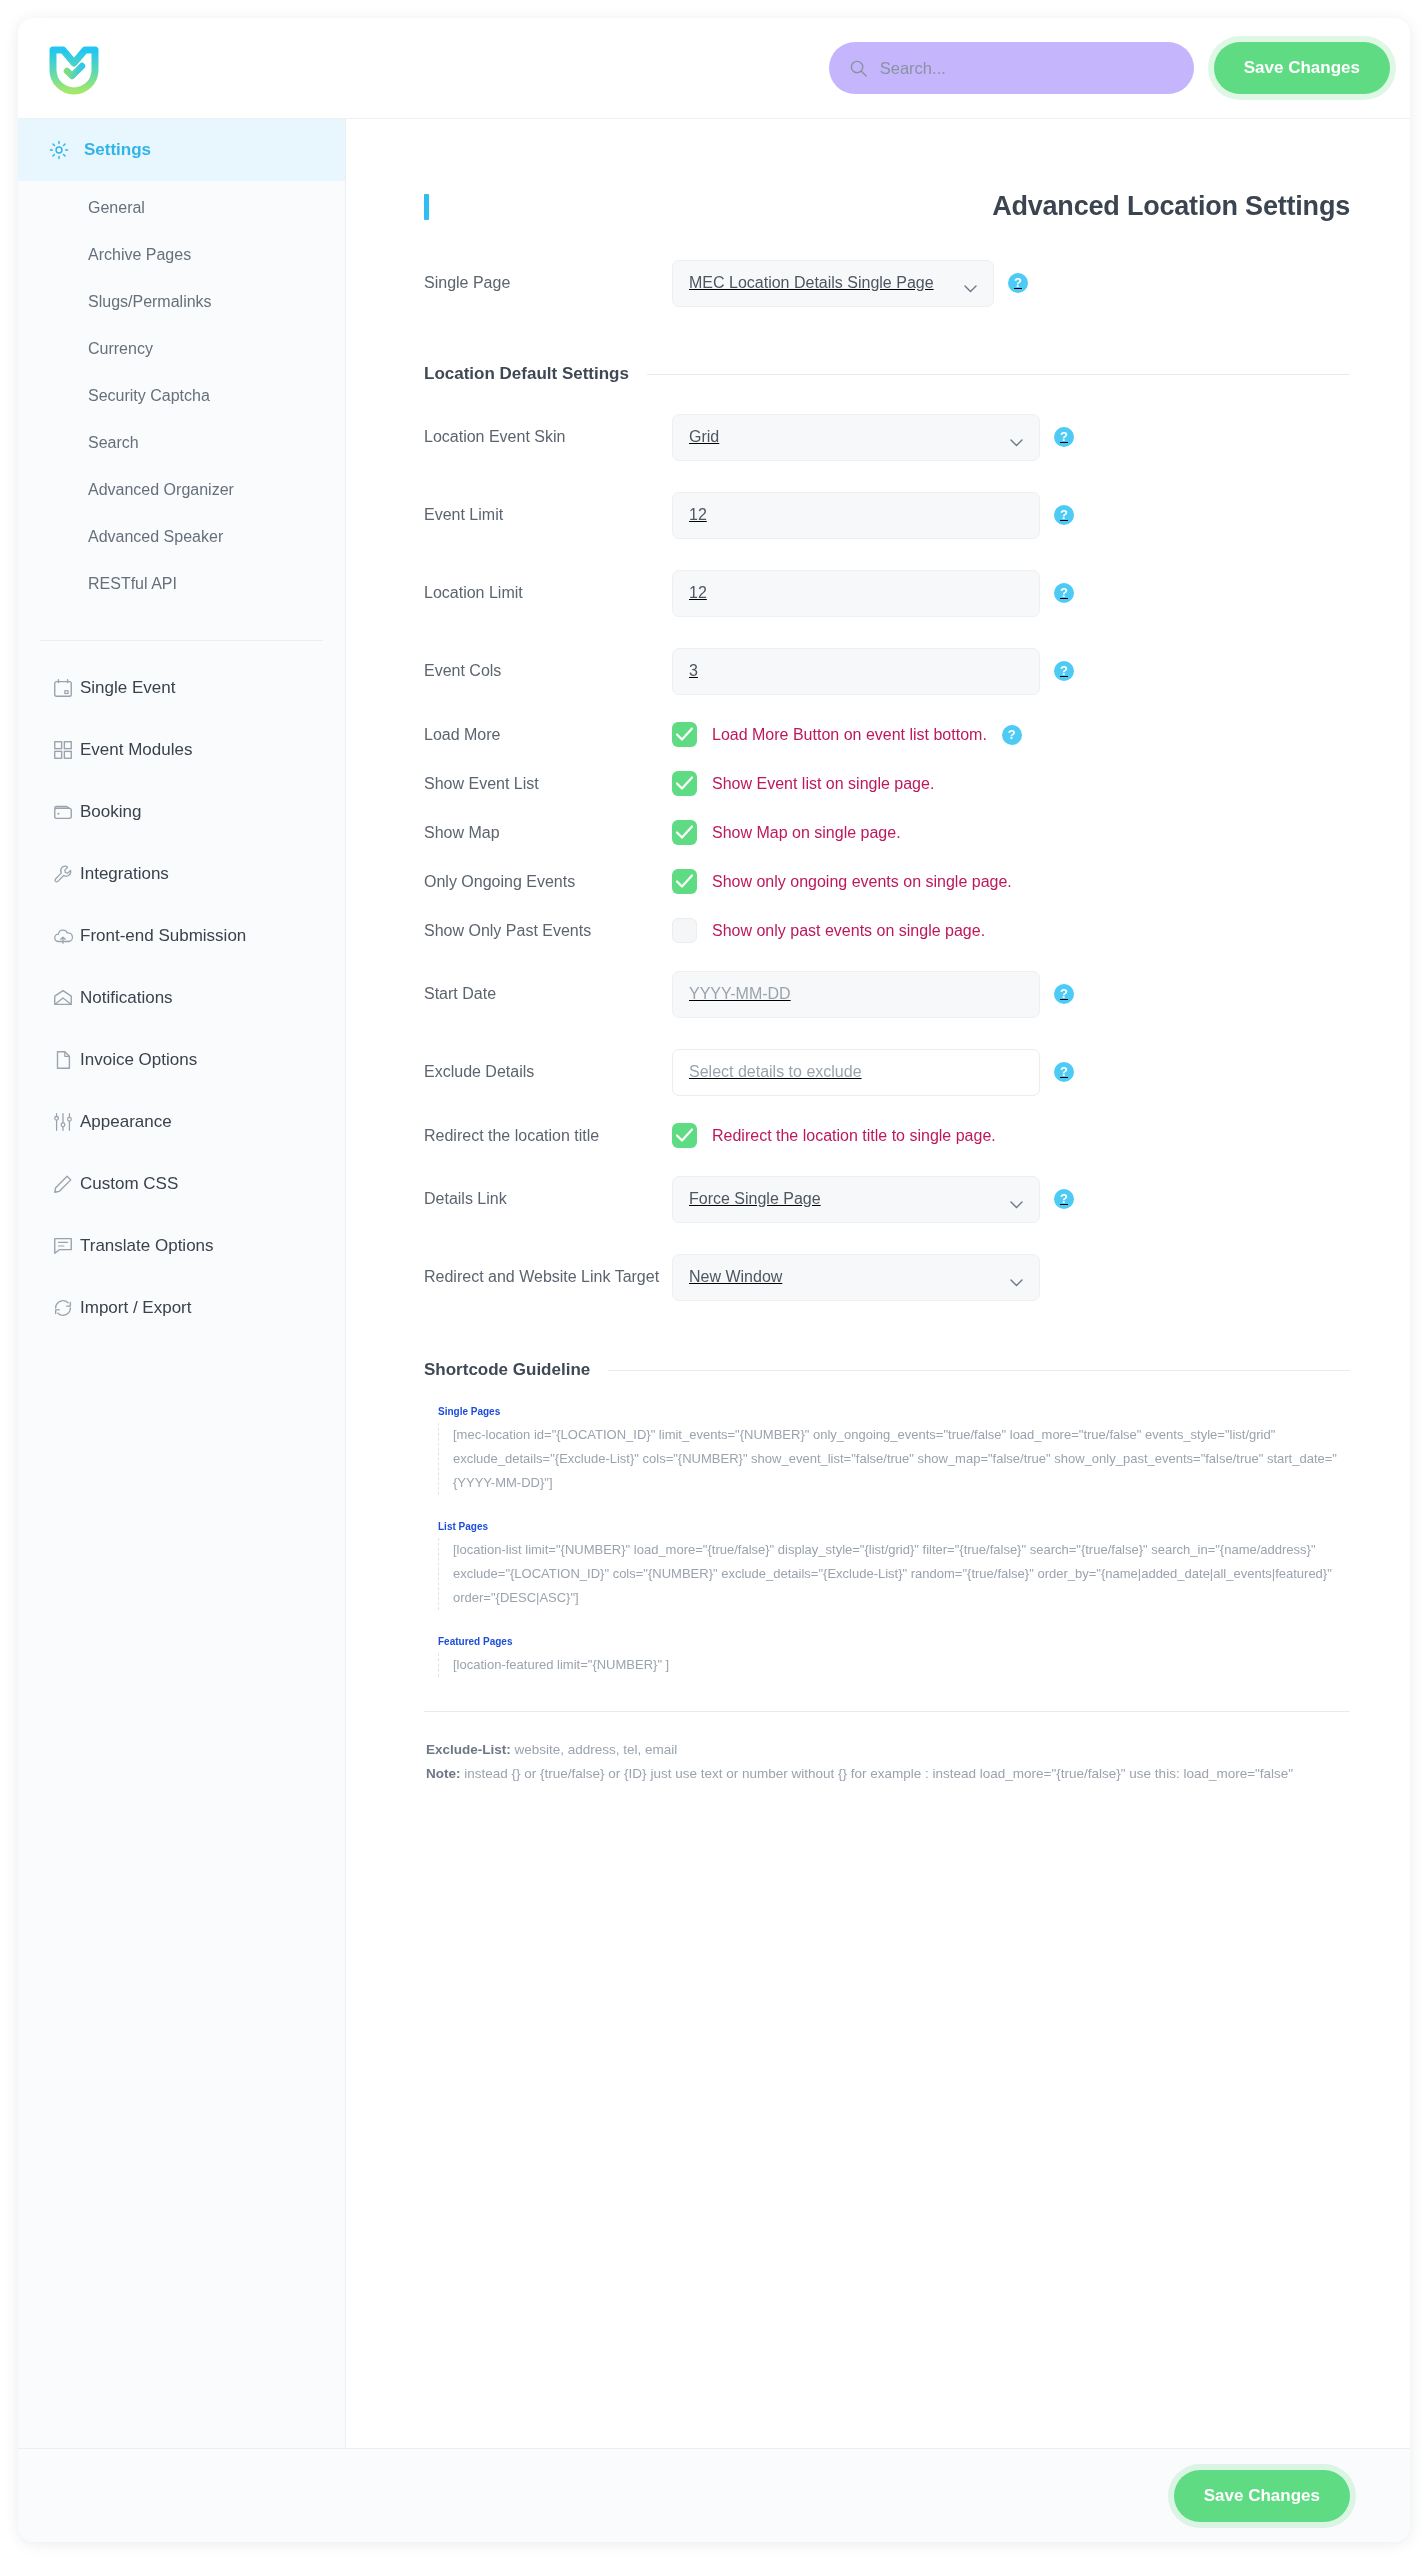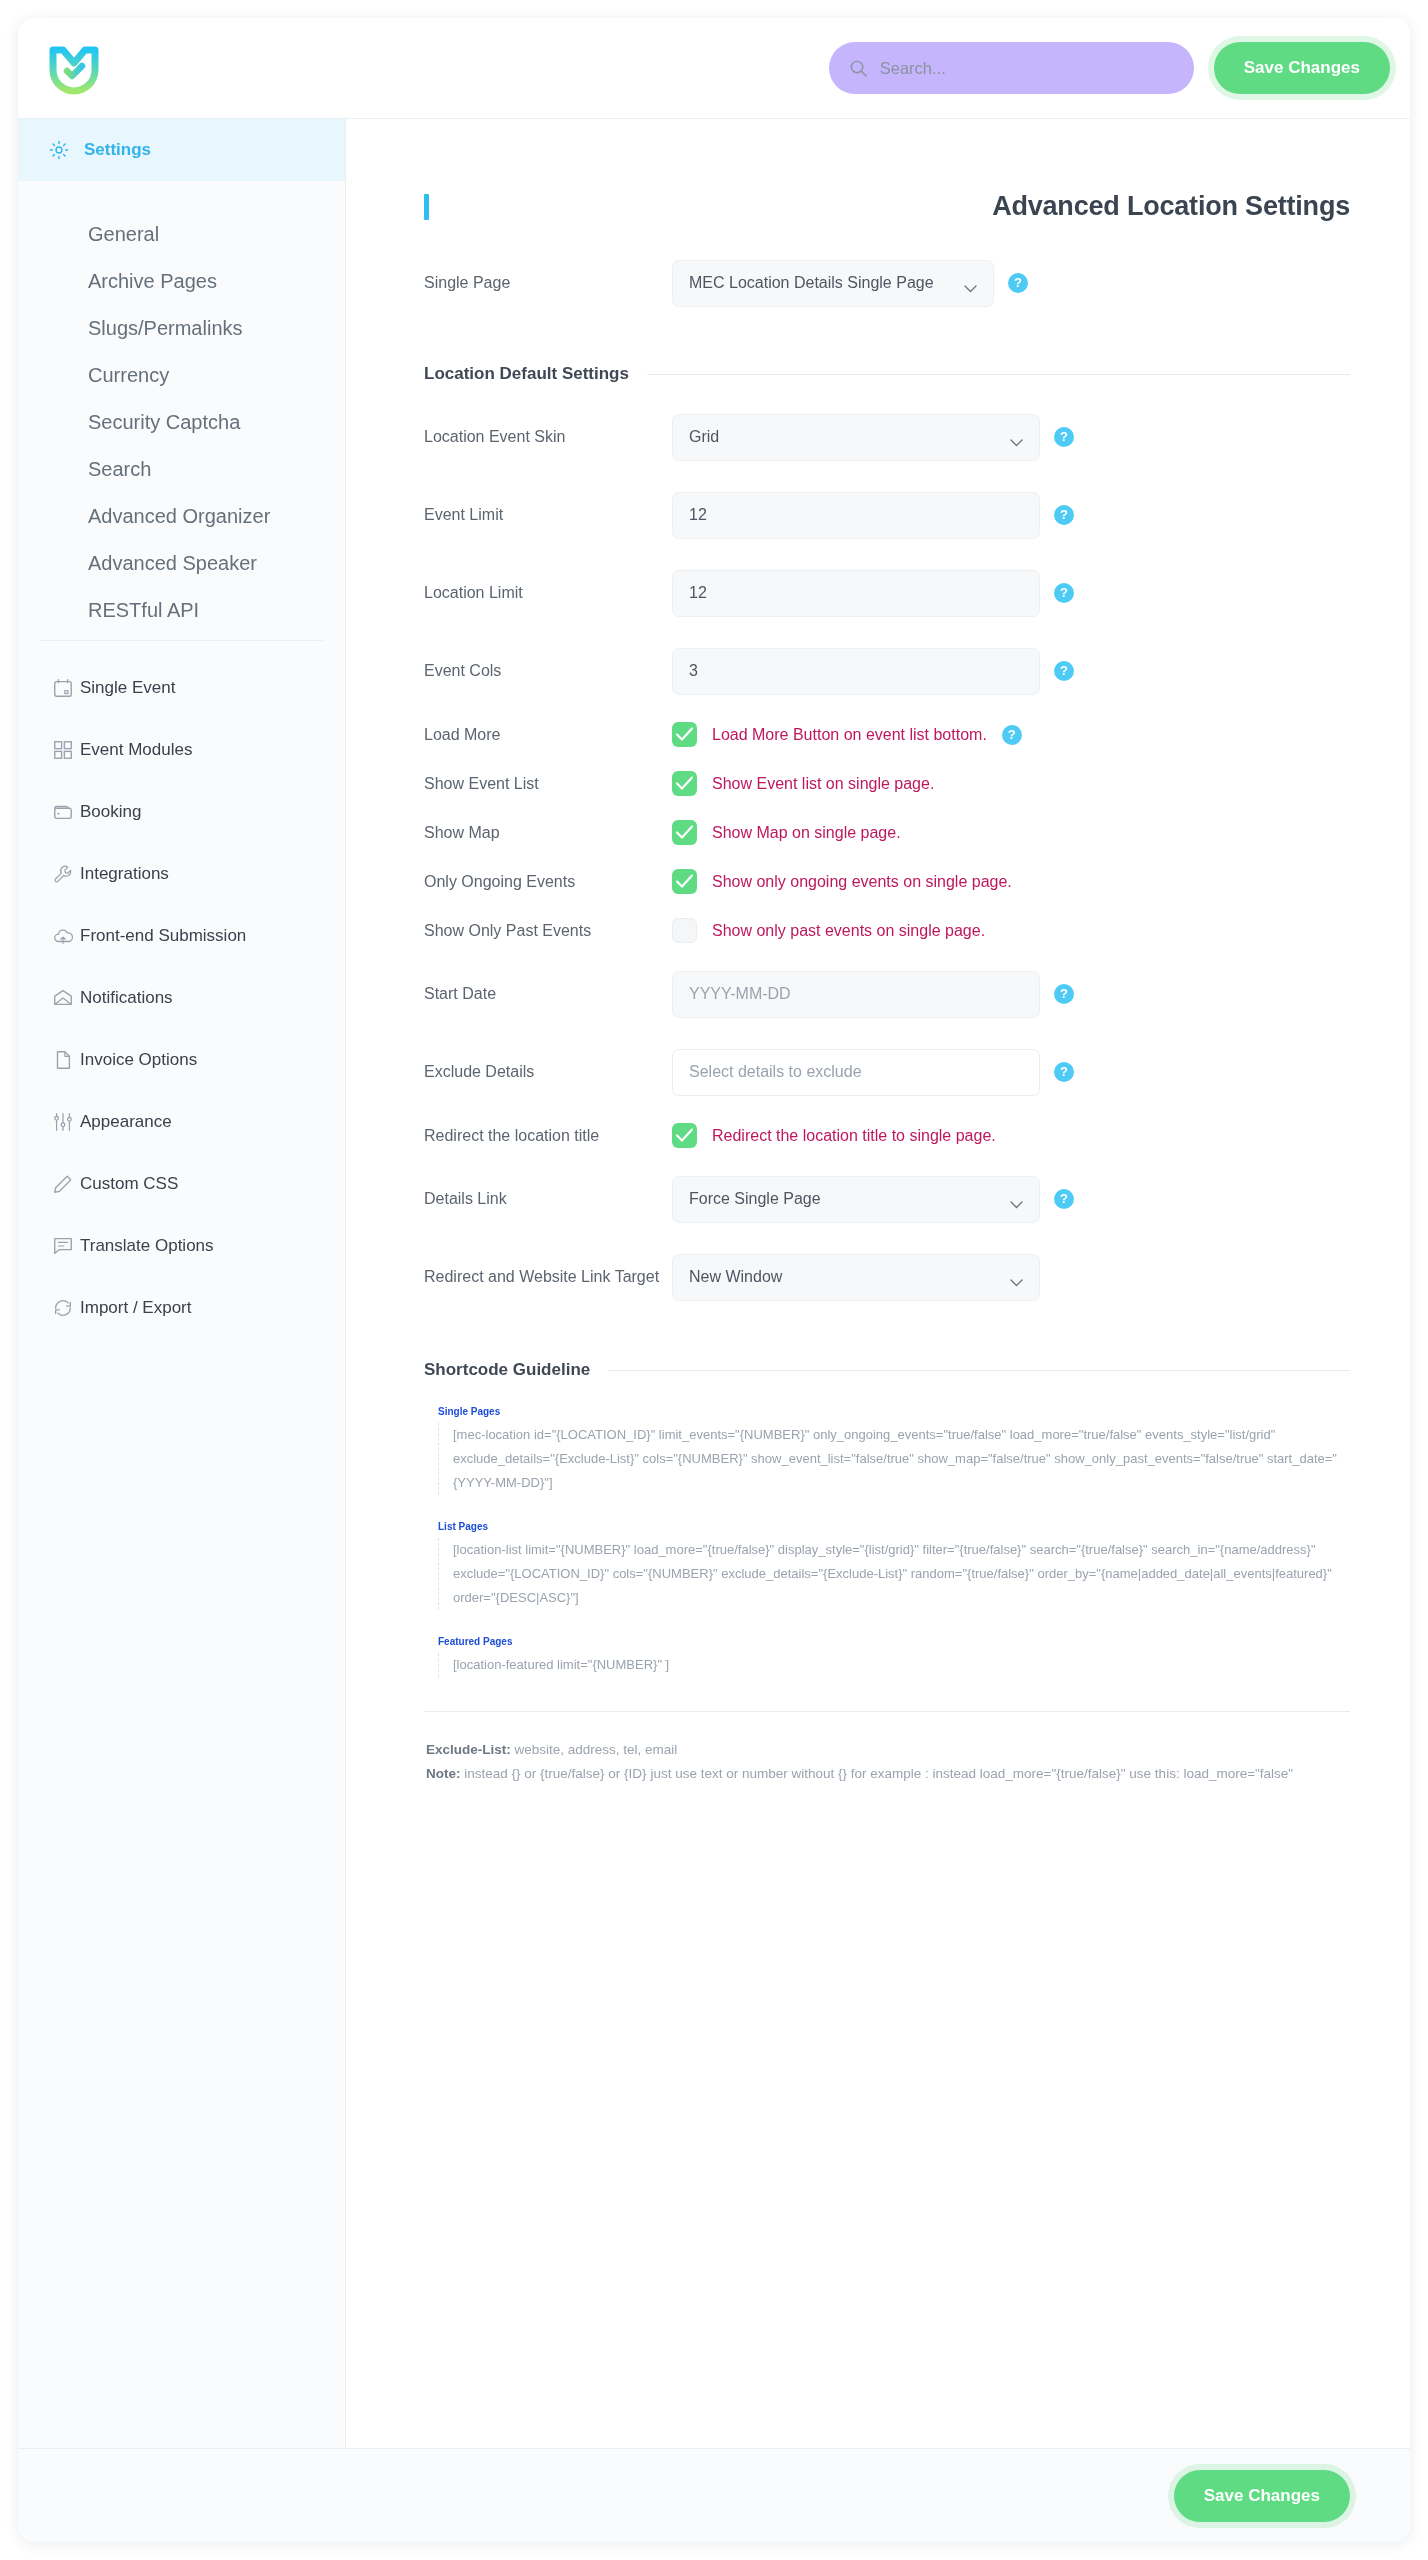--- a/index.html
+++ b/index.html
@@ -107,23 +107,23 @@
     font-size: 17px;
     font-weight: bold;
     cursor: pointer;
   }
   .side-head .ico { width: 22px; height: 22px; flex:0 0 22px; display:block; }
   .sub-list { padding: 18px 0 14px 0; }
   .sub-item {
     position: relative;
     height: 47px;
     display: flex;
-    align-items: flex-end;
+    align-items: flex-start;
     padding-left: 70px;
-    font-size: 20px;
+    font-size: 16px;
     color: #65707c;
     cursor: pointer;
   }
   .sub-item.active { color: #2fb3ea; font-weight: bold; }
   .sub-item .chev-right {
     position: absolute;
     right: -2px;
     top: 50%;
     transform: translateY(-50%);
     width: 14px; height: 26px;
@@ -170,21 +170,21 @@
     display: flex;
     align-items: center;
     min-height: 78px;
   }
   .row .label {
     width: 248px;
     flex: 0 0 248px;
     font-size: 16px;
     color: #5b646f;
   }
-  .ctrl { display: flex; align-items: center; gap: 14px; }
+  .ctrl { display: flex; align-items: center; gap: 14px; text-decoration: underline; }
   .field {
     width: 368px;
     height: 47px;
     background: #f7f8fa;
     border: 1px solid #edf0f3;
     border-radius: 7px;
     display: flex;
     align-items: center;
     padding: 0 16px;
     font-size: 16px;

